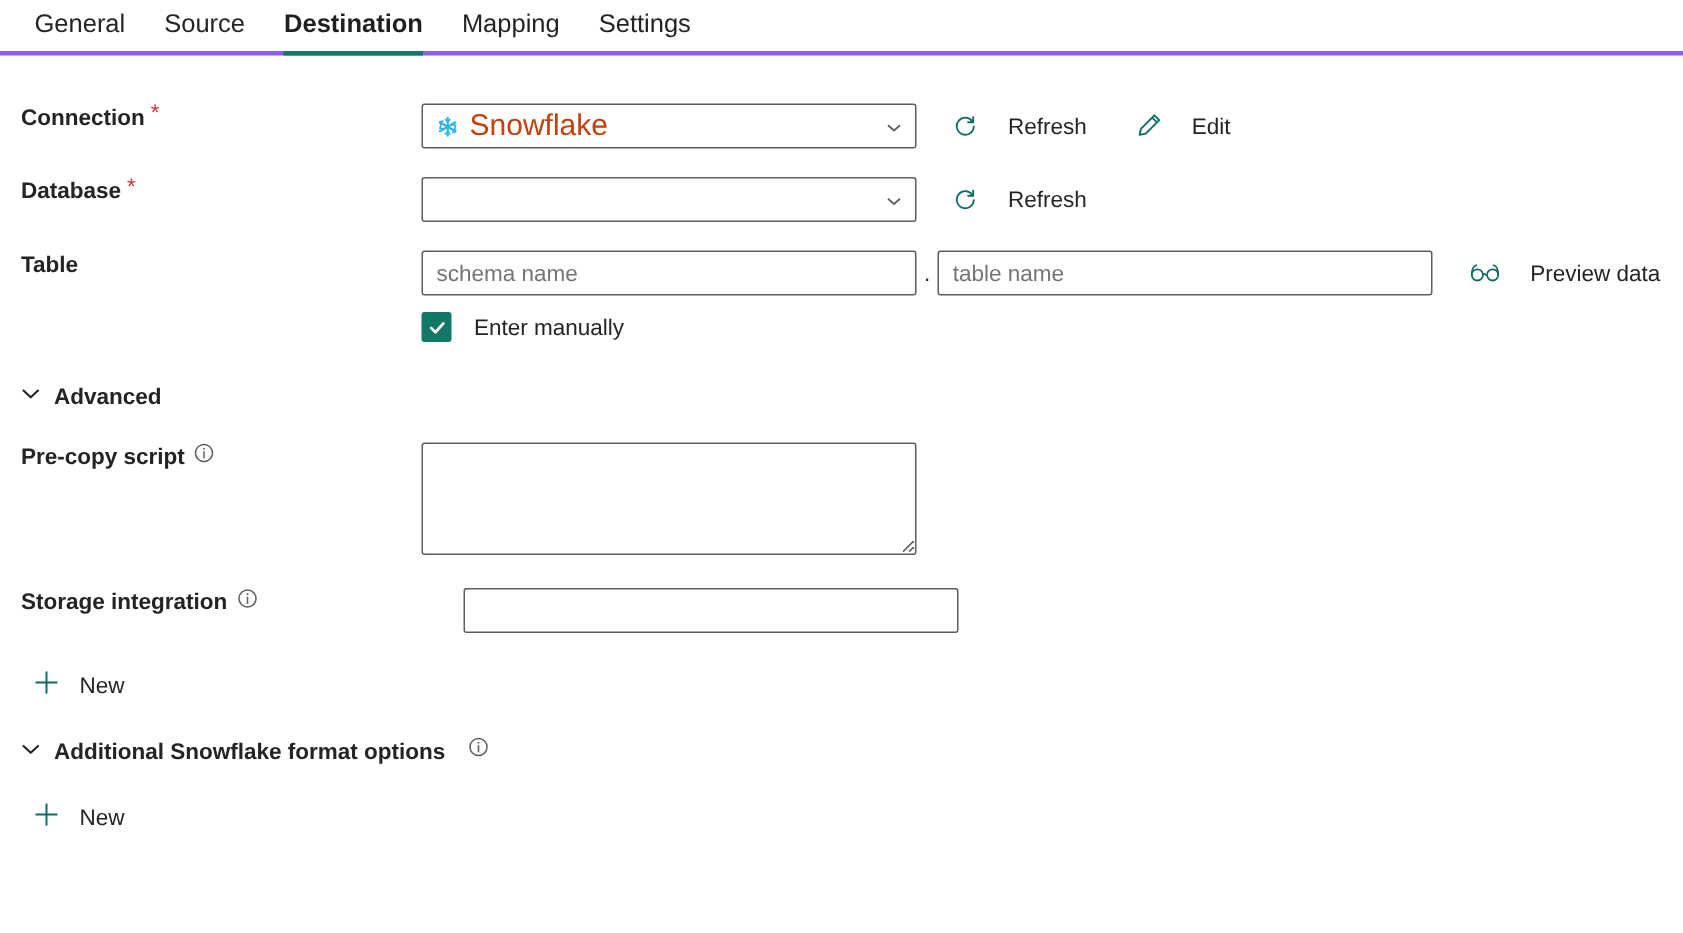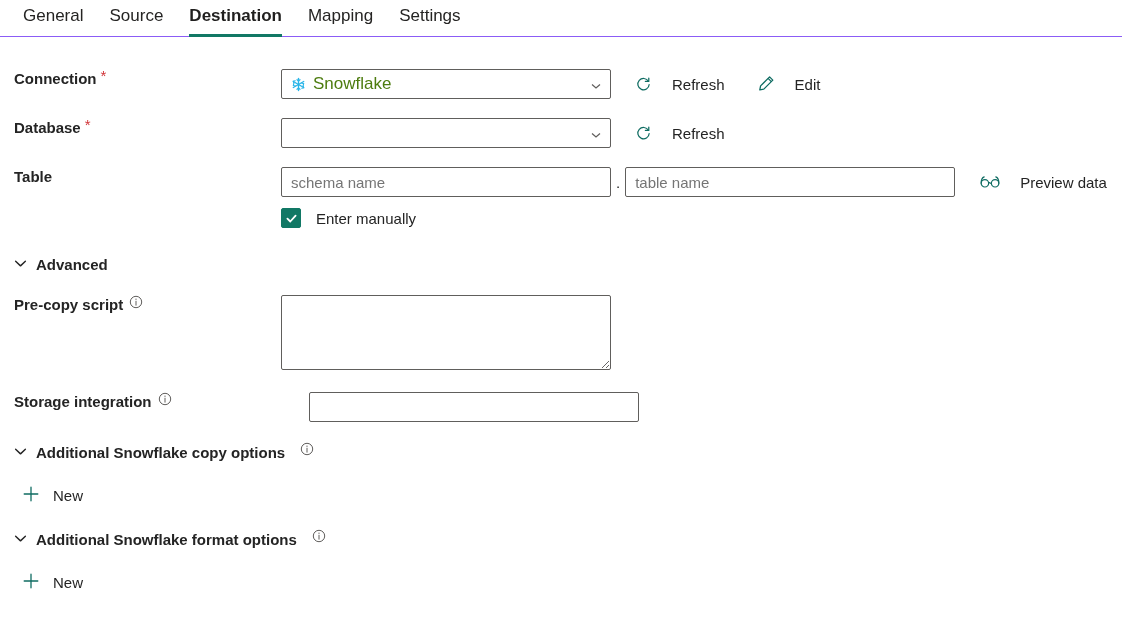--- a/index.html
+++ b/index.html
@@ -11,21 +11,21 @@
     font-family: "Liberation Sans", sans-serif;
     color: #1b1a19;
     overflow: hidden;
     position: relative;
   }
 
   
   .tabbar {
     position: relative;
     height: 37px;
-    border-bottom: 1px solid #8b5cf6;
+    border-bottom: 3px solid #8b5cf6;
     display: flex;
     align-items: flex-start;
     padding-left: 10px;
   }
   .tab {
     position: relative;
     font-size: 17px;
     color: #252423;
     padding: 5px 13px 9px 13px;
     line-height: 22px;
@@ -66,21 +66,21 @@
     height: 30px;
     border: 1px solid #605e5c;
     border-radius: 2px;
     background: #fff;
     display: flex;
     align-items: center;
     padding: 0 6px 0 9px;
     font-size: 15px;
     position: relative;
   }
-  .ctrl .value { color: #4d7c0f; font-size: 17px; }
+  .ctrl .value { color: #c2410c; font-size: 20px; }
   .chev {
     position: absolute; right: 8px; top: 50%;
     transform: translateY(-50%);
     width: 12px; height: 12px;
   }
   .snow-ico { margin-right: 7px; display: inline-flex; align-items: center; }
 
   .small-ctrl { width: 330px; }
   .table-sep { margin: 0 5px; font-size: 15px; color: #242424; }
   .tbl-name { width: 330px; }
@@ -306,35 +306,20 @@
           <circle cx="7" cy="7" r="5.7"></circle>
           <path d="M7 6.2v4" stroke-linecap="round"></path>
           <circle cx="7" cy="4.2" r="0.65" fill="#605e5c" stroke="none"></circle>
         </svg>
       </span>
     </div>
     <input class="ctrl" type="text" style="font-family: &quot;Liberation Sans&quot;, sans-serif;" placeholder="">
   </div>
 
   
-  <div class="section" style="margin-top:22px;">
-    <span class="caret">
-      <svg width="13" height="13" viewBox="0 0 12 12">
-          <path d="M1.5 4l4.5 4.2L10.5 4" fill="none" stroke="#242424" stroke-width="1.3" stroke-linecap="round" stroke-linejoin="round"></path>
-        </svg>
-    </span>
-    <span>Additional Snowflake copy options</span>
-    <span class="info" style="align-self:flex-start;margin-top:-2px;">
-      <svg width="14" height="14" viewBox="0 0 14 14" fill="none" stroke="#605e5c" stroke-width="1">
-        <circle cx="7" cy="7" r="5.7"></circle>
-        <path d="M7 6.2v4" stroke-linecap="round"></path>
-        <circle cx="7" cy="4.2" r="0.65" fill="#605e5c" stroke="none"></circle>
-      </svg>
-    </span>
-  </div>
 
   <div class="newbtn" style="margin-top:24px;">
     <span>
       <svg width="18" height="18" viewBox="0 0 18 18" fill="none" stroke="#0f6c62" stroke-width="1.3" stroke-linecap="round">
         <path d="M9 2.2v13.6M2.2 9h13.6"></path>
       </svg>
     </span>
     <span>New</span>
   </div>
 

